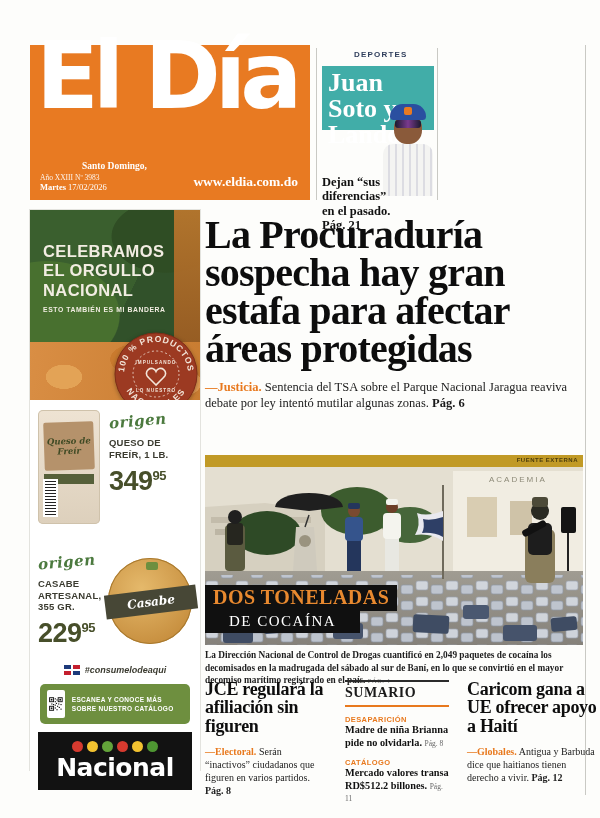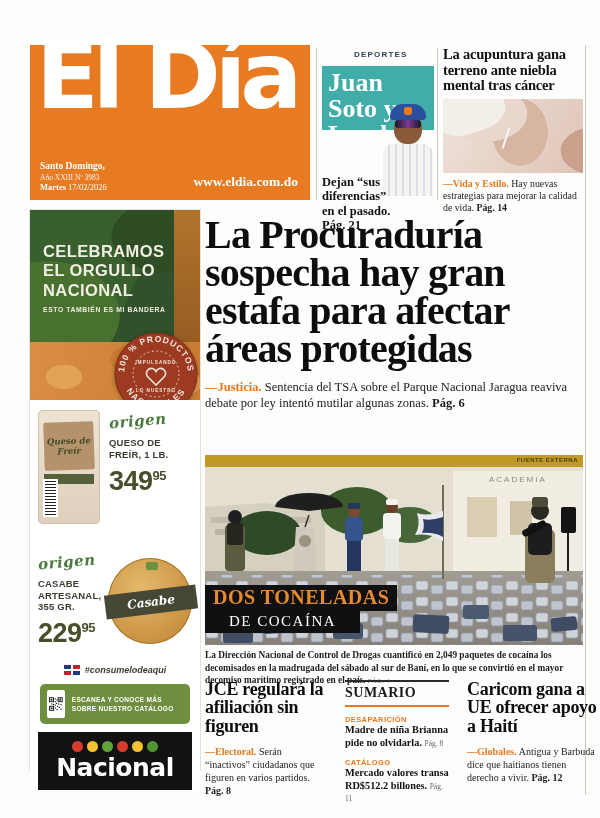--- a/index.html
+++ b/index.html
@@ -3,21 +3,21 @@
 <meta charset="utf-8">
 <style>
   html,body{margin:0;padding:0;}
   body{width:600px;height:818px;background:#f6f5f2;font-family:"Liberation Sans",sans-serif;position:relative;overflow:hidden;}
   .sheet{position:absolute;inset:0;background:#fdfdfb;}
   .vline{position:absolute;width:1px;background:#c9c9c4;}
   
   .masthead{position:absolute;left:30px;top:45px;width:280px;height:155px;background:#E87A22;}
   .logo{position:absolute;left:6px;top:-14px;color:#fff;font-family:"DejaVu Sans",sans-serif;font-weight:bold;font-size:92px;letter-spacing:-6px;line-height:1;}
   .mast-info{position:absolute;left:10px;bottom:7px;color:#fff;font-family:"Liberation Serif",serif;line-height:1.25;}
-  .mi-city{font-weight:bold;font-size:9.5px;}
+  .mi-city{font-weight:bold;font-size:9.5px;margin-left:42px;}
   .mi-ed{font-size:7.5px;opacity:.92;}
   .mi-date{font-size:8.5px;}
   .mi-date b{font-weight:bold;}
   .mast-url{position:absolute;right:12px;bottom:10px;color:#fff;font-family:"Liberation Serif",serif;font-weight:bold;font-size:13.5px;}
   
   .dep{position:absolute;left:322px;top:50px;width:112px;height:150px;}
   .kicker{font-size:8px;font-weight:bold;letter-spacing:1.2px;color:#2F3E5C;margin-left:32px;}
   .dep-box{position:absolute;left:0;top:16px;width:112px;height:64px;background:#41ADA8;padding:4px 6px;box-sizing:border-box;}
   .dep-title{font-family:"Liberation Serif",serif;font-weight:bold;font-size:26px;line-height:1.0;color:#fff;}
   .player{position:absolute;right:-2px;top:46px;width:56px;height:100px;}
@@ -141,28 +141,20 @@
       <div class="pl-cap"></div>
       <div class="pl-capmark"></div>
       <div class="pl-glasses"></div>
     </div>
     <div class="dep-deck"><span>Dejan “sus diferencias” en el pasado.</span> <span class="pgref">Pág. 21</span></div>
   </div>
 
   <div class="vline" style="left:437px;top:48px;height:152px;"></div>
   <div class="vline" style="left:585px;top:45px;height:750px;"></div>
 
-  <div class="health">
-    <div class="h-title">La acupuntura gana terreno ante niebla mental tras cáncer</div>
-    <div class="h-photo">
-      <div class="h-sleeve"></div>
-      <div class="h-needle"></div>
-    </div>
-    <div class="byline"><span class="sect">—Vida y Estilo.</span> <span>Hay nuevas estrategias para mejorar la calidad de vida.</span> <span class="pgref">Pág. 14</span></div>
-  </div>
 
   <div class="lead">
     <div class="lead-h">La Procuraduría sospecha hay gran estafa para afectar áreas protegidas</div>
     <div class="lead-deck"><span class="sect">—Justicia.</span> <span>Sentencia del TSA sobre el Parque Nacional Jaragua reaviva debate por ley intentó mutilar algunas zonas.</span> <span class="pgref">Pág. 6</span></div>
   </div>
 
   <div class="photo">
     <div class="ph-bar">
       <div class="ph-credit">FUENTE EXTERNA</div>
     </div>

